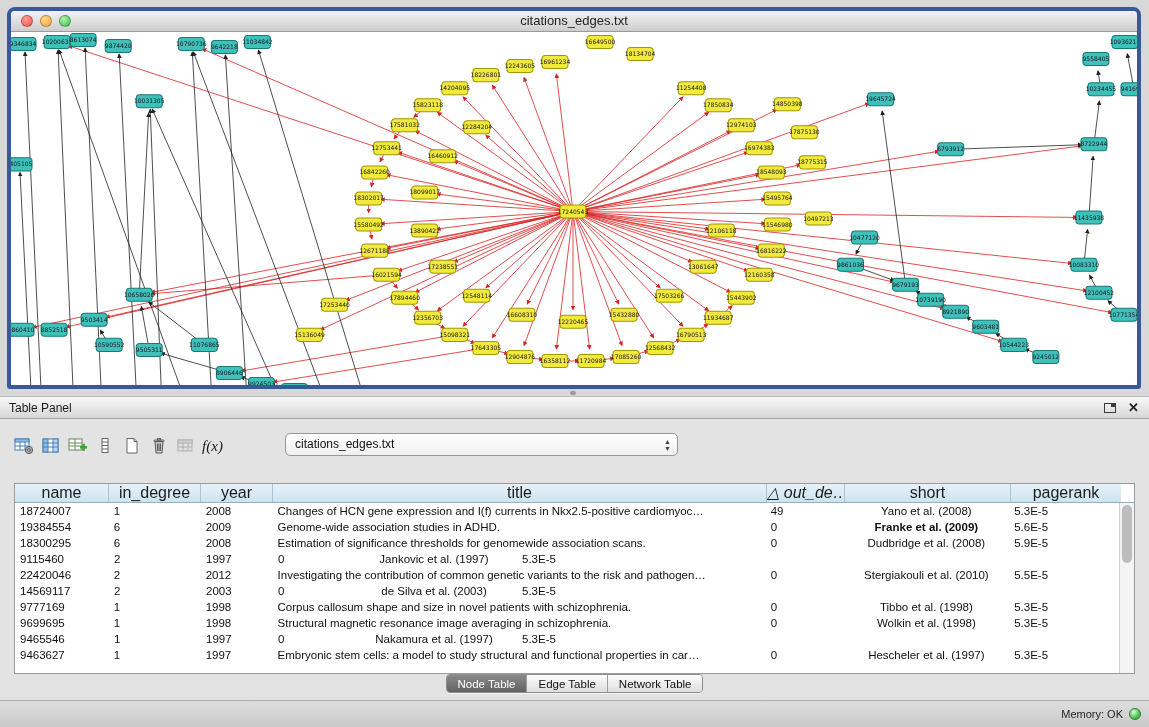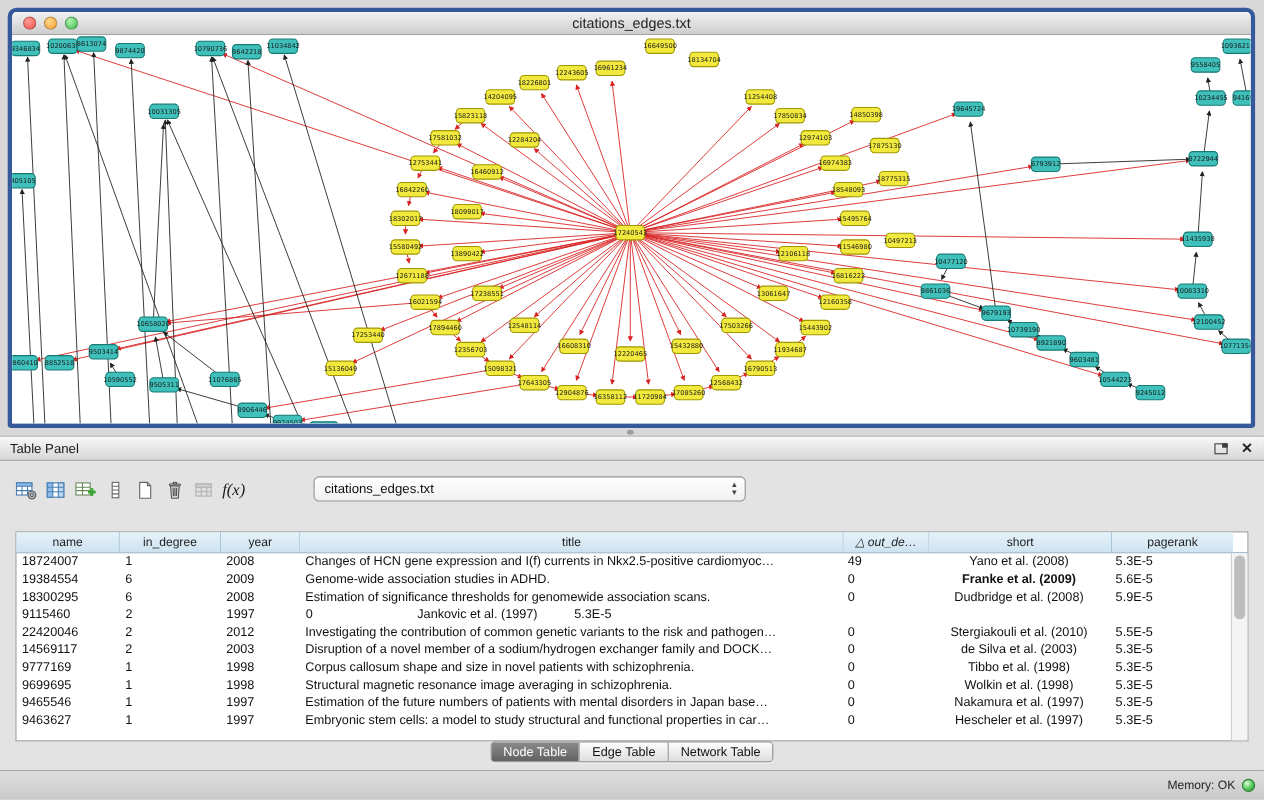--- a/index.html
+++ b/index.html
@@ -45,21 +45,21 @@
     border:1px solid #979797; border-radius:5px; background:linear-gradient(#ffffff,#f0f0f0);
     font-size:12px; color:#111; line-height:21px; padding-left:9px; }
   .combo .steppers { position:absolute; right:6px; top:4px; display:flex; flex-direction:column;
     align-items:center; line-height:7px; font-size:7px; color:#444; }
 
   
   .table-area { position:absolute; left:14px; top:64px; width:1121px; height:191px;
     background:#fff; border:1px solid #9b9b9b; }
   .thead { display:flex; height:19px; border-bottom:1px solid #93afc0; }
   .th { background:linear-gradient(#e6f2fa,#cde3f1); border-right:1px solid #a9c4d6;
-    font-size:11px; color:#1c1c1c; text-align:center; line-height:18px;
+    font-size:16px; color:#1c1c1c; text-align:center; line-height:18px;
     overflow:hidden; white-space:nowrap; }
   .th:last-child { border-right:none; }
   .tbody { position:absolute; left:0; top:19px; right:15px; bottom:0; overflow:hidden; }
   .tr { display:flex; height:16px; }
   .td { font-size:11.5px; color:#101010; line-height:16px; white-space:nowrap; overflow:hidden;
     text-overflow:ellipsis; padding-left:5px; }
   .td.center { text-align:center; padding-left:0; }
   .vscroll { position:absolute; right:0; top:19px; bottom:0; width:15px; background:#f4f4f4;
     border-left:1px solid #cfcfcf; }
   .vthumb { position:absolute; left:2px; top:2px; width:10px; height:58px; background:#bdbdbd;
@@ -738,21 +738,20 @@
           <div class="td" style="width: 72px;">2012</div>
           <div class="td" style="width: 494px;">Investigating the contribution of common genetic variants to the risk and pathogen…</div>
           <div class="td" style="width: 78px;">0</div>
           <div class="td center" style="width: 166px;">Stergiakouli et al. (2010)</div>
           <div class="td" style="width: 110px;">5.5E-5</div>
         </div>
         <div class="tr">
           <div class="td" style="width: 94px;">14569117</div>
           <div class="td" style="width: 92px;">2</div>
           <div class="td" style="width: 72px;">2003</div>
-          <div class="td" style="width: 494px;">Disruption of a novel member of a sodium/hydrogen exchanger family and DOCK…</div>
           <div class="td" style="width: 78px;">0</div>
           <div class="td center" style="width: 166px;">de Silva et al. (2003)</div>
           <div class="td" style="width: 110px;">5.3E-5</div>
         </div>
         <div class="tr">
           <div class="td" style="width: 94px;">9777169</div>
           <div class="td" style="width: 92px;">1</div>
           <div class="td" style="width: 72px;">1998</div>
           <div class="td" style="width: 494px;">Corpus callosum shape and size in novel patients with schizophrenia.</div>
           <div class="td" style="width: 78px;">0</div>
@@ -765,21 +764,20 @@
           <div class="td" style="width: 72px;">1998</div>
           <div class="td" style="width: 494px;">Structural magnetic resonance image averaging in schizophrenia.</div>
           <div class="td" style="width: 78px;">0</div>
           <div class="td center" style="width: 166px;">Wolkin et al. (1998)</div>
           <div class="td" style="width: 110px;">5.3E-5</div>
         </div>
         <div class="tr">
           <div class="td" style="width: 94px;">9465546</div>
           <div class="td" style="width: 92px;">1</div>
           <div class="td" style="width: 72px;">1997</div>
-          <div class="td" style="width: 494px;">Estimation of the future numbers of patients with mental disorders in Japan base…</div>
           <div class="td" style="width: 78px;">0</div>
           <div class="td center" style="width: 166px;">Nakamura et al. (1997)</div>
           <div class="td" style="width: 110px;">5.3E-5</div>
         </div>
         <div class="tr">
           <div class="td" style="width: 94px;">9463627</div>
           <div class="td" style="width: 92px;">1</div>
           <div class="td" style="width: 72px;">1997</div>
           <div class="td" style="width: 494px;">Embryonic stem cells: a model to study structural and functional properties in car…</div>
           <div class="td" style="width: 78px;">0</div>

